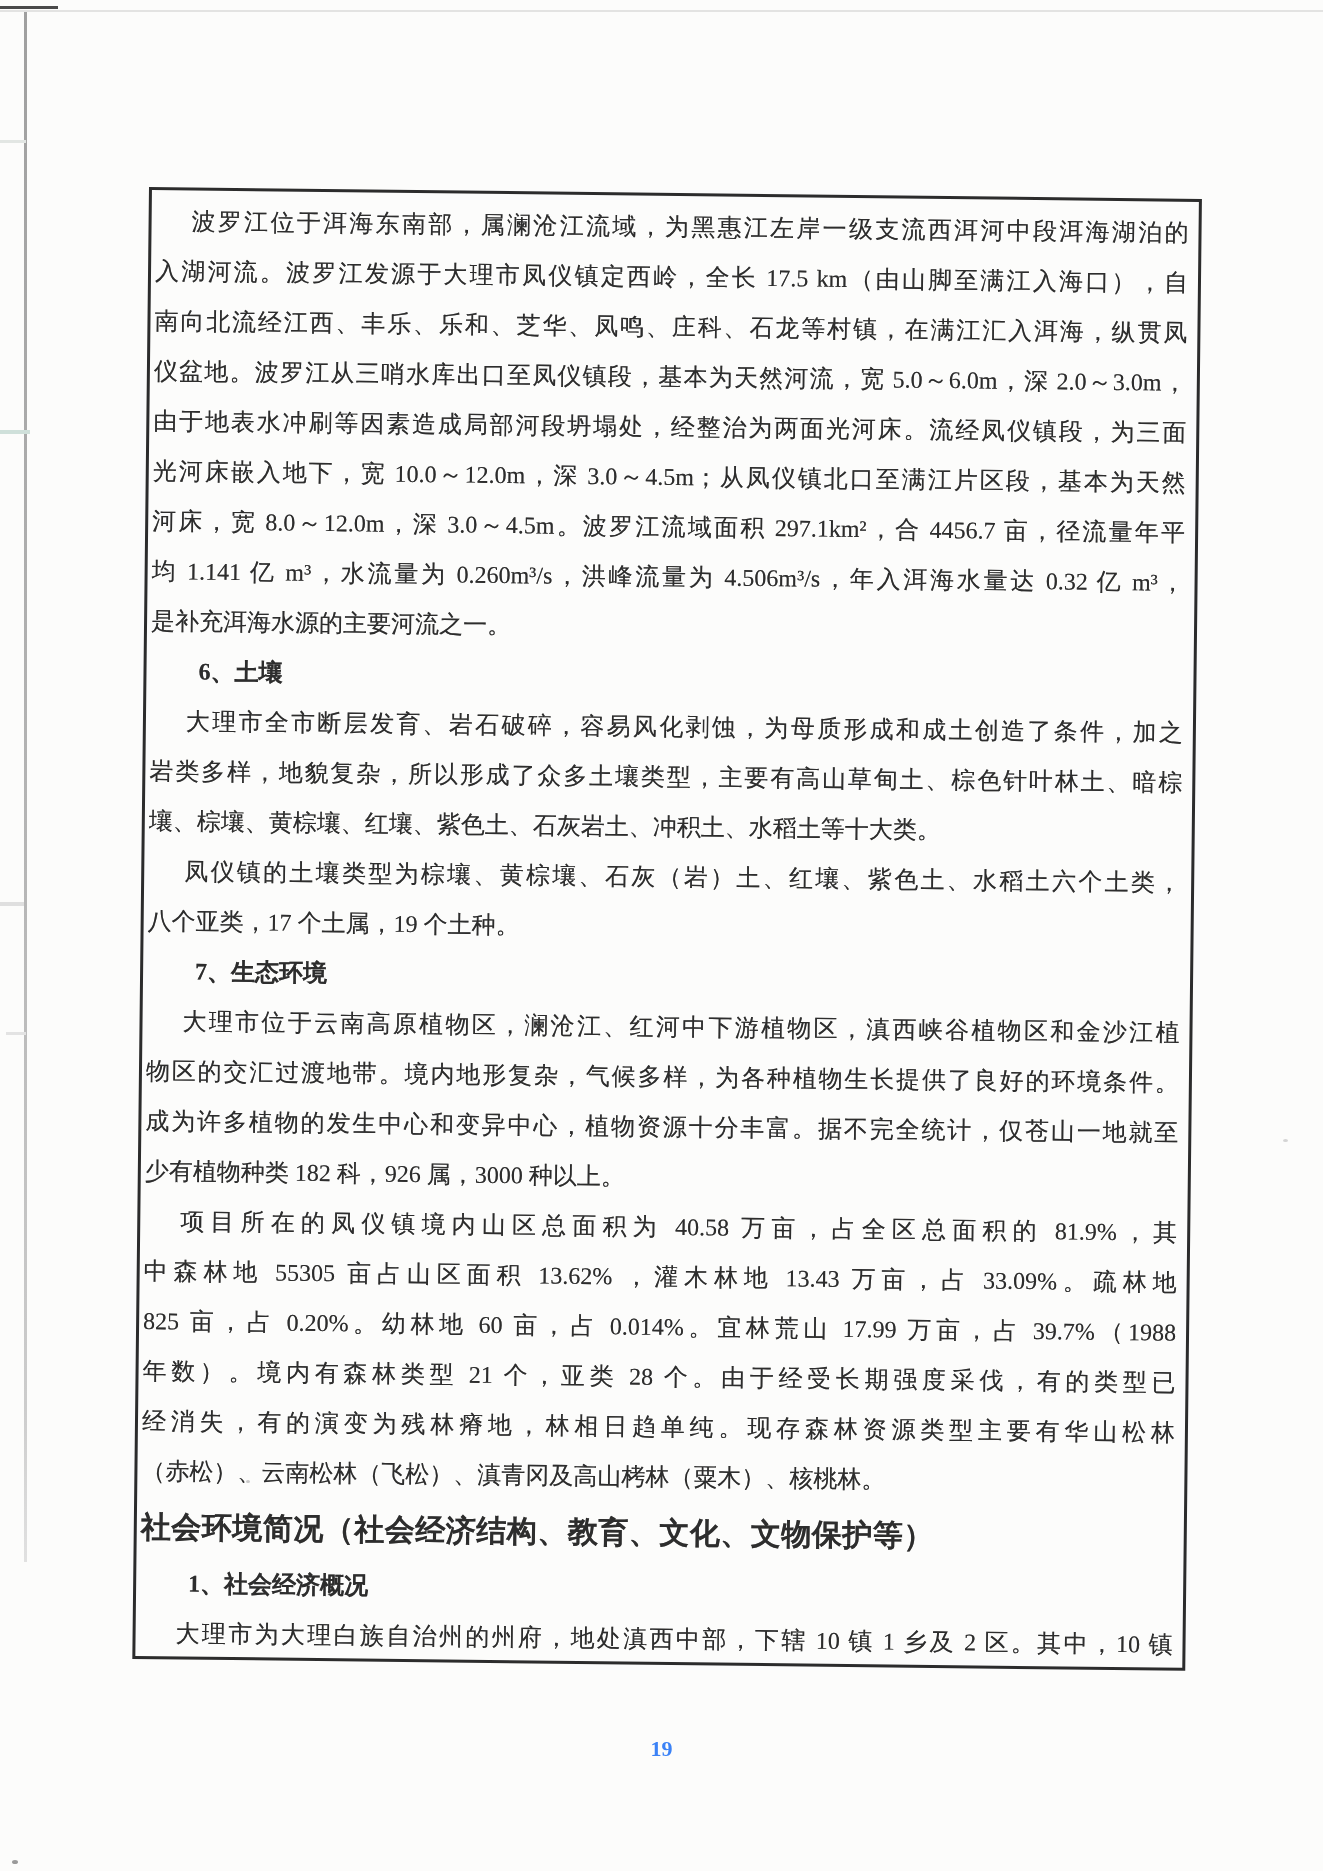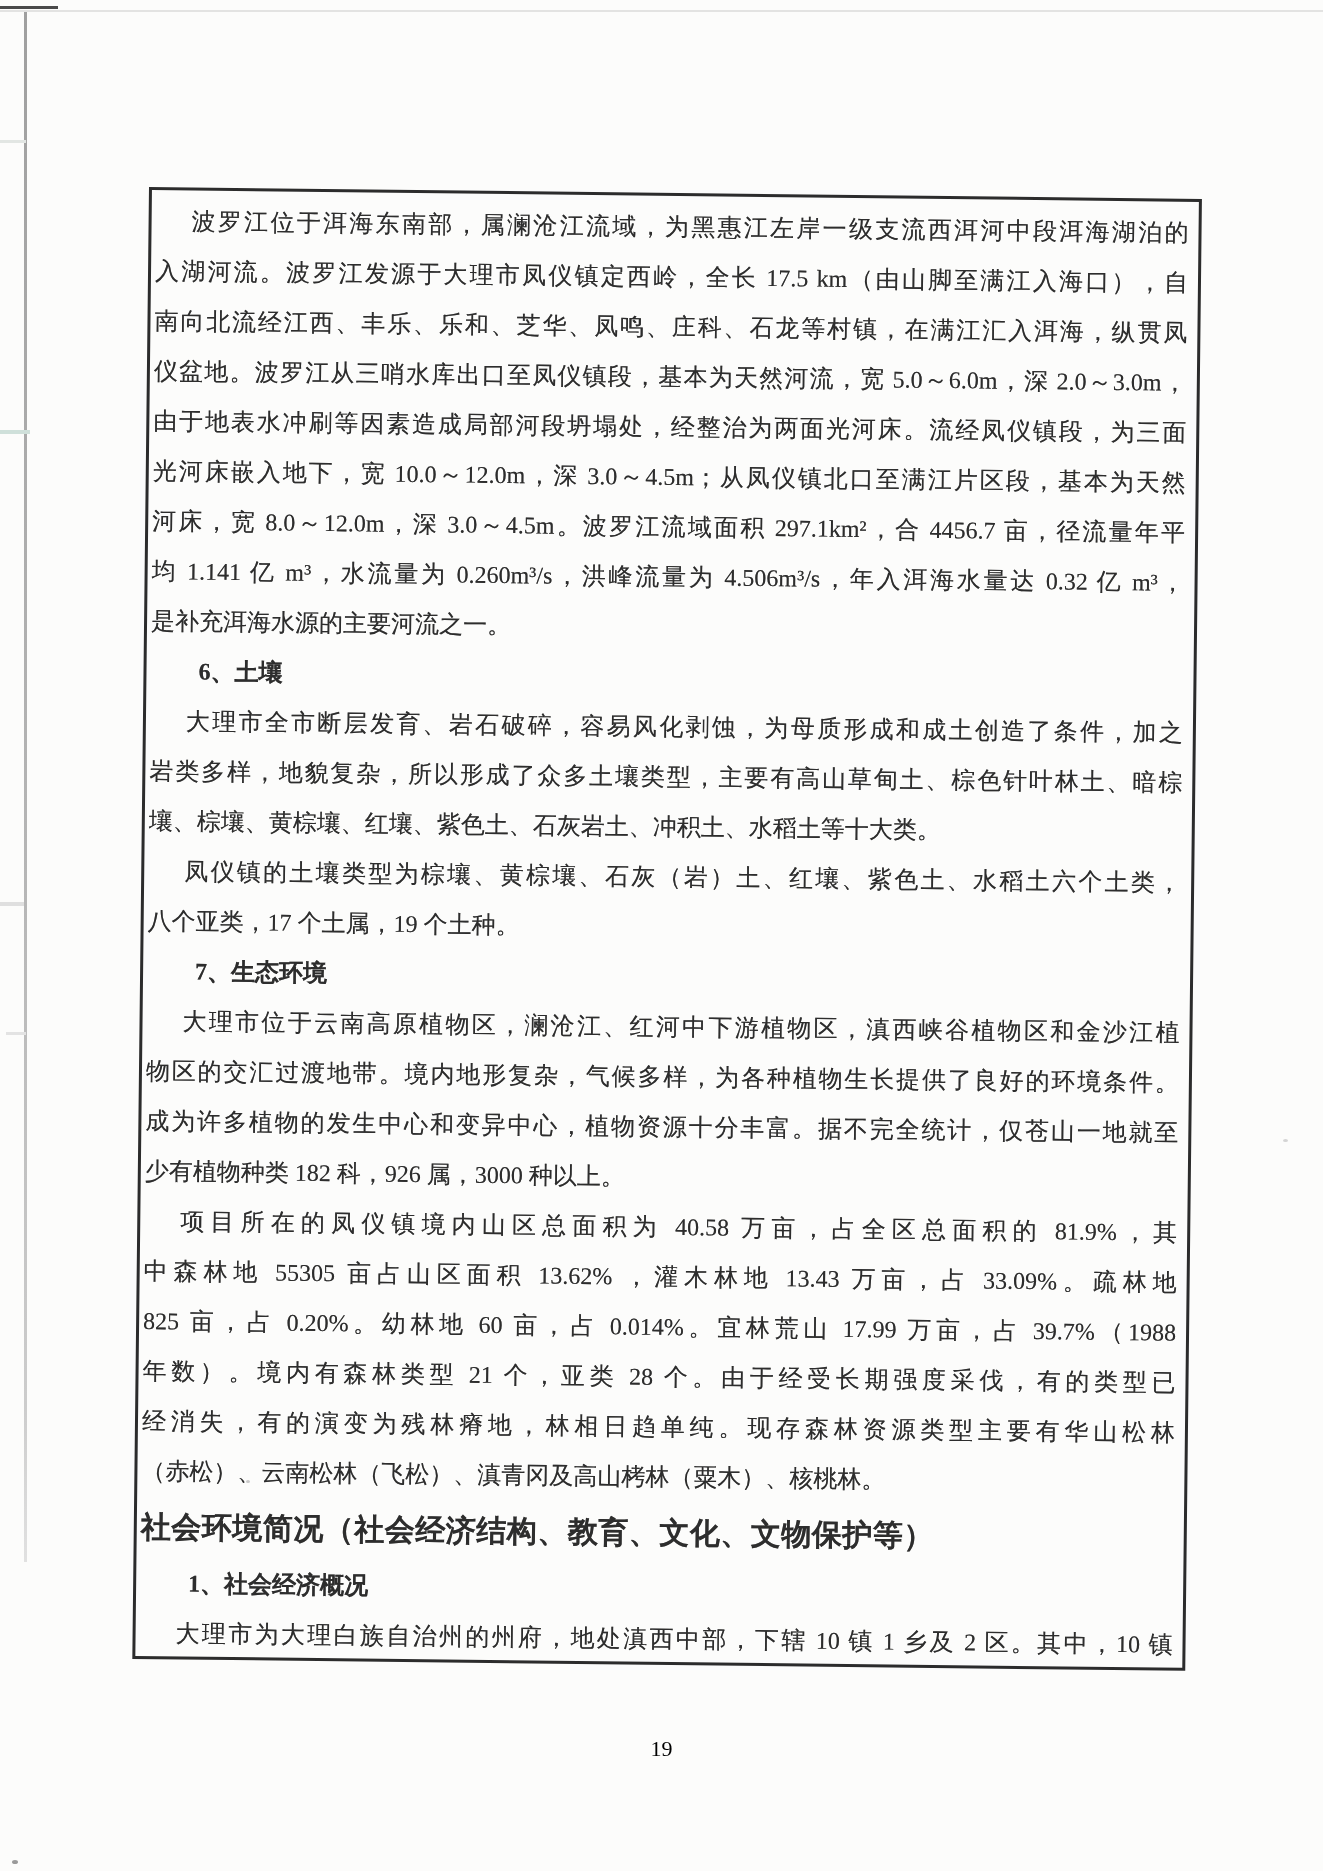--- a/index.html
+++ b/index.html
@@ -33,21 +33,21 @@
   }
   .doc{font-size:24px;line-height:50px;text-shadow:0 0 .5px rgba(40,40,40,.55);}
   .line{white-space:nowrap;overflow:hidden;}
   .line.fill{text-align:justify;text-align-last:justify;}
   .line.indent{text-indent:1.5em;}
   .h-num{font-weight:bold;text-indent:2em;line-height:50px;white-space:nowrap;}
   .h-big{font-weight:bold;font-size:30px;line-height:62px;white-space:nowrap;
     letter-spacing:.5px;}
   .page-number{
     position:absolute;left:0;top:1736px;width:100%;text-align:center;
-    font-size:22px;color:#000000;
+    font-size:22px;color:#3b82f6;font-weight:bold;
   }
 </style>
 </head>
 <body>
 
 <div class="scan-page">
 
   <div class="edge-line-top"></div>
   <div class="edge-line-top-dark"></div>
   <div class="edge-vline"></div>

